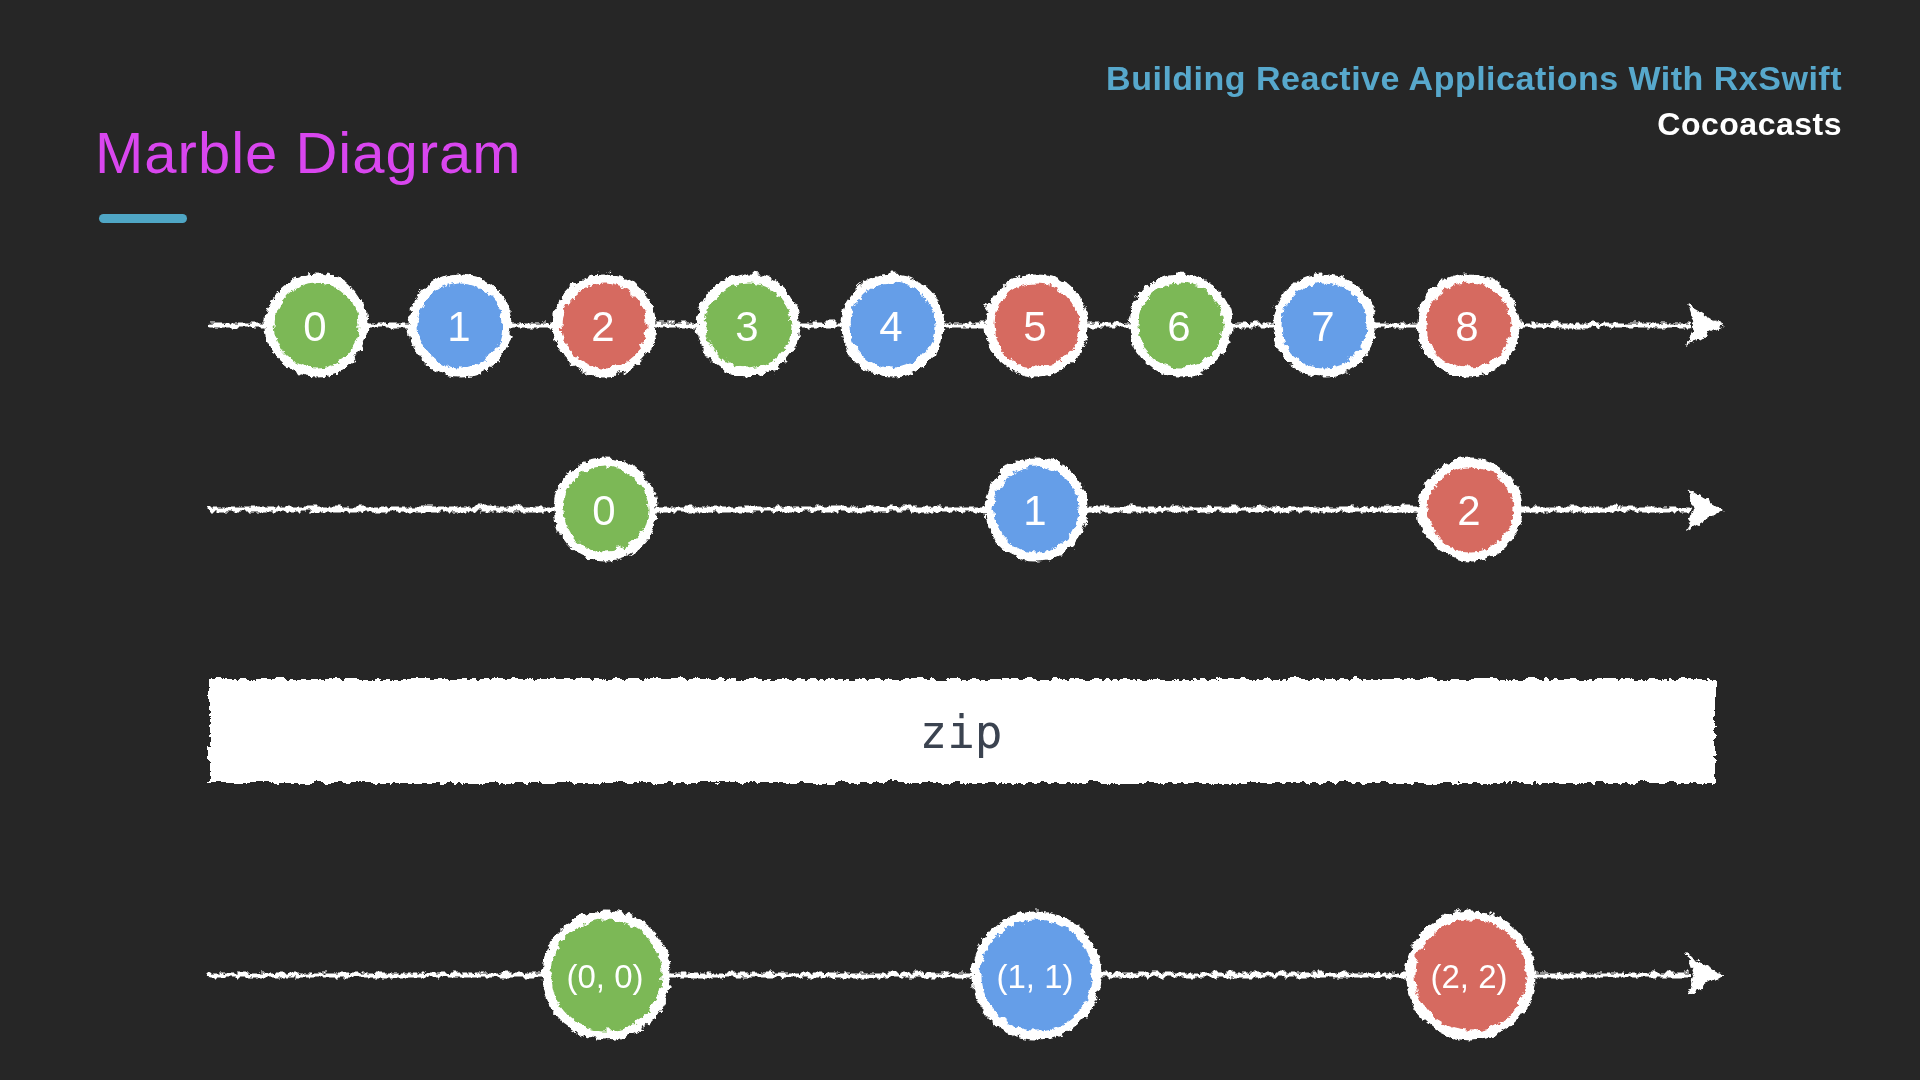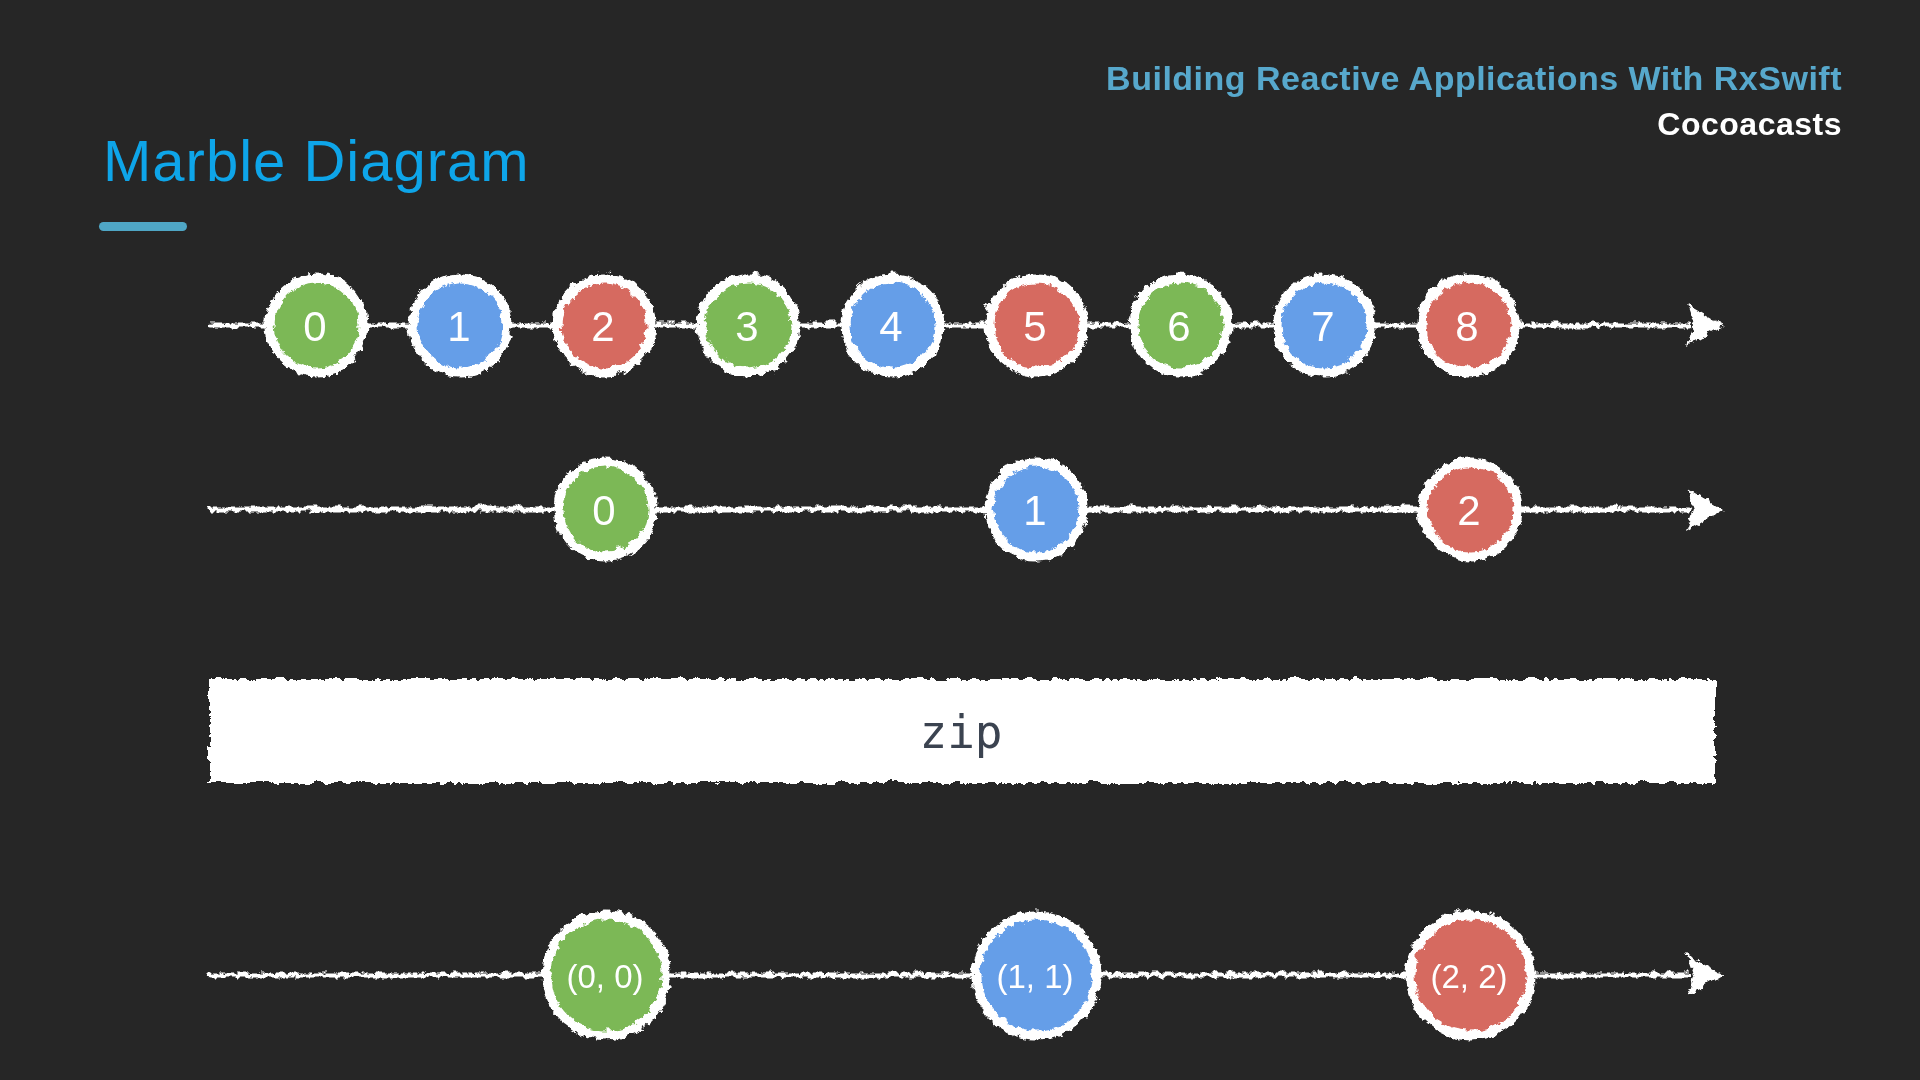--- a/index.html
+++ b/index.html
@@ -35,25 +35,25 @@
     letter-spacing: 0.5px;
     color: #ffffff;
     line-height: 1.1;
   }
   .title-block {
     position: absolute;
     top: 118px;
     left: 95px;
   }
   .page-title {
-    margin: 8px;
+    margin: 0;
     font-size: 58px;
     font-weight: 300;
     letter-spacing: 1px;
-    color: #0ea5e9;
+    color: #d946ef;
     line-height: 1.2;
   }
   .title-underline {
     width: 88px;
     height: 9px;
     border-radius: 5px;
     background: #4fa6c5;
     margin-top: 26px;
     margin-left: 4px;
   }

